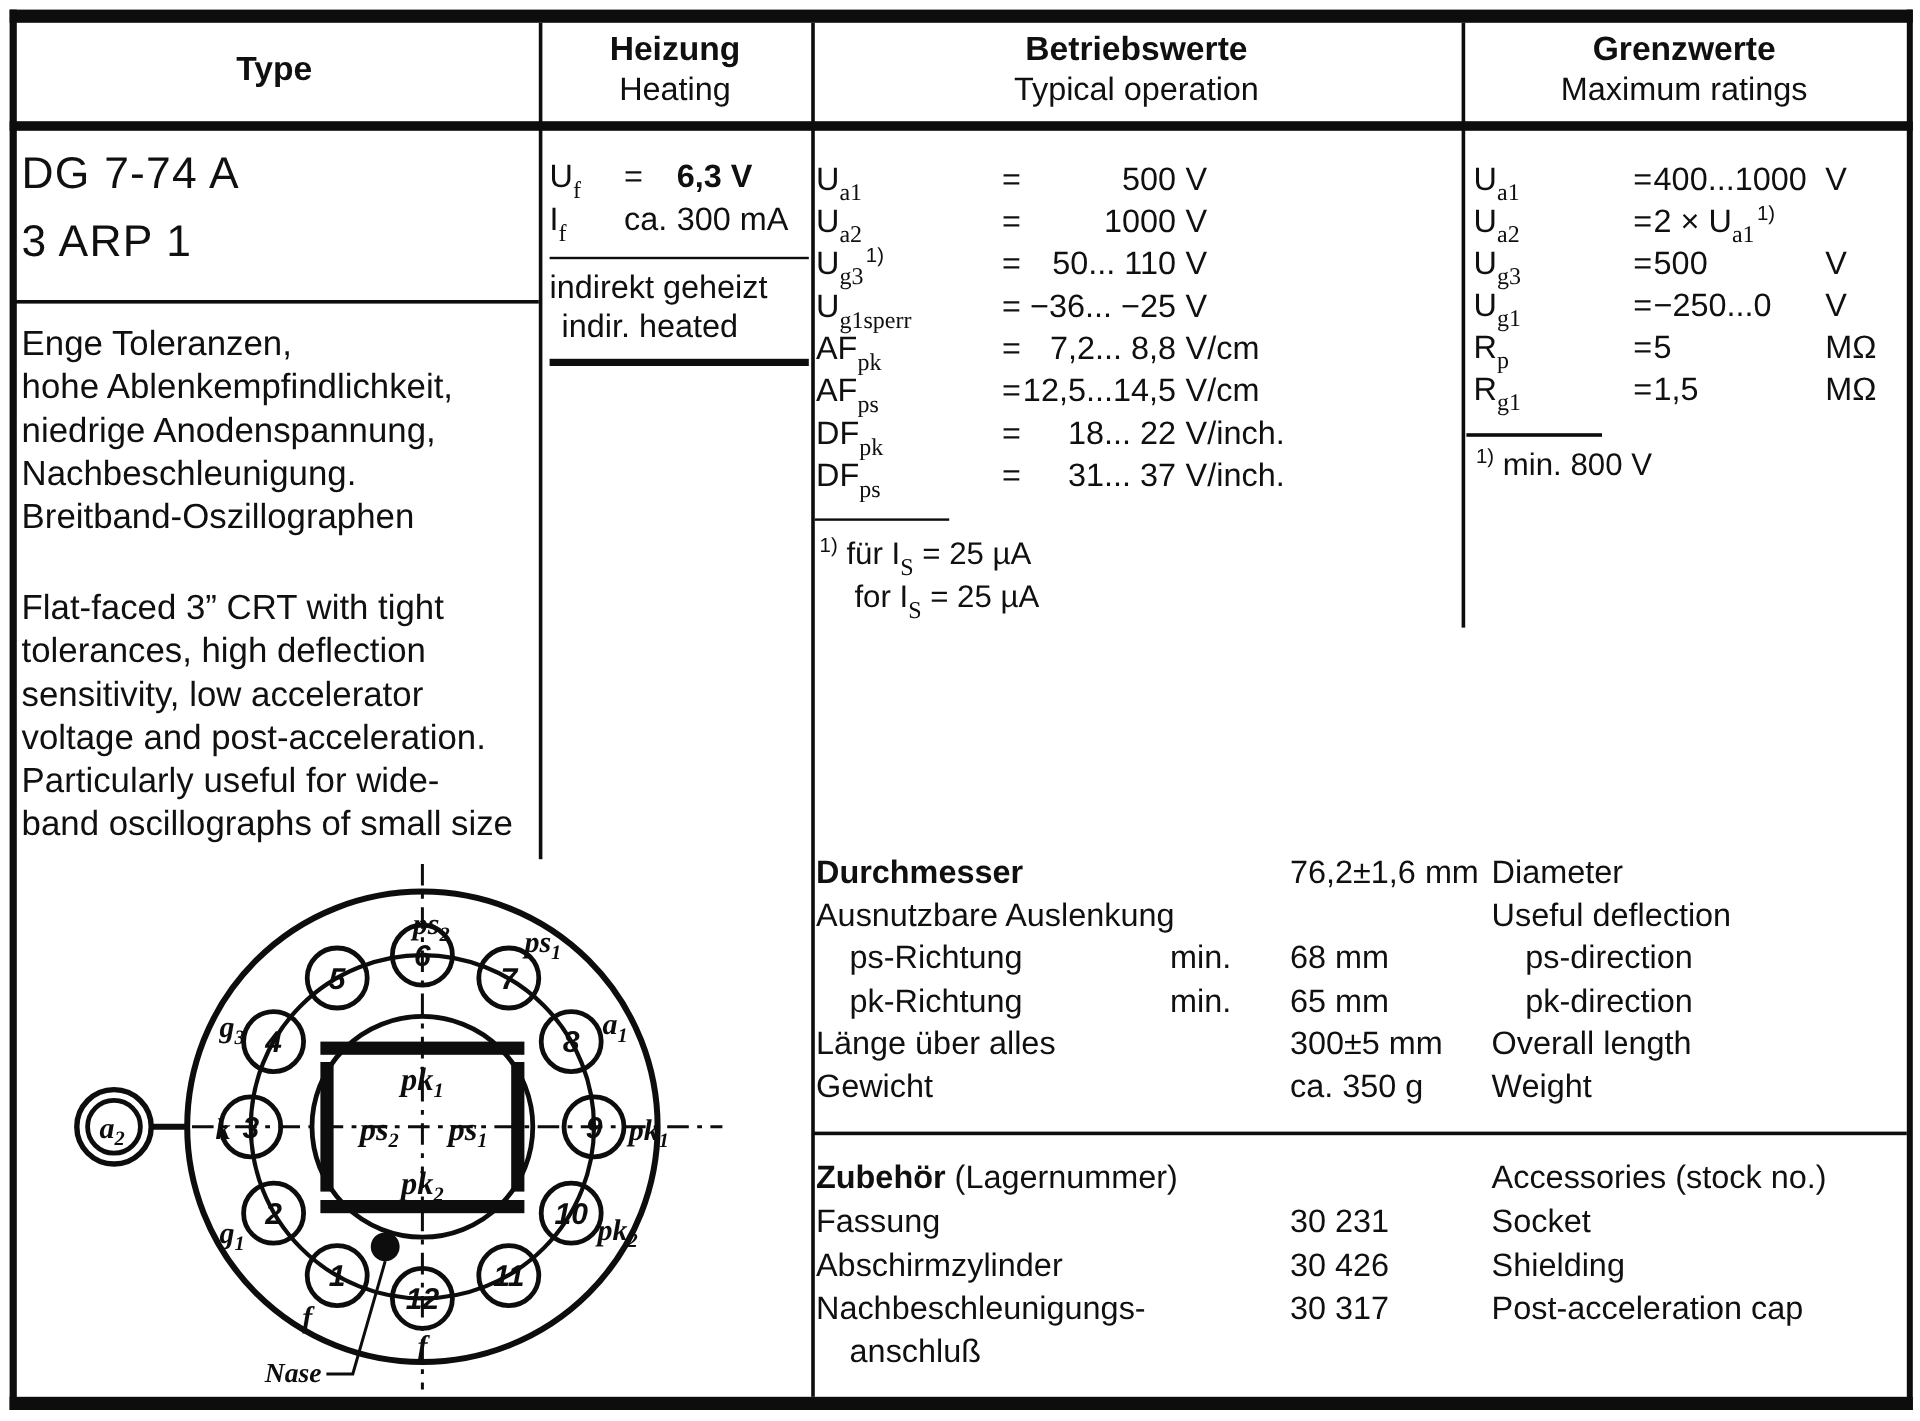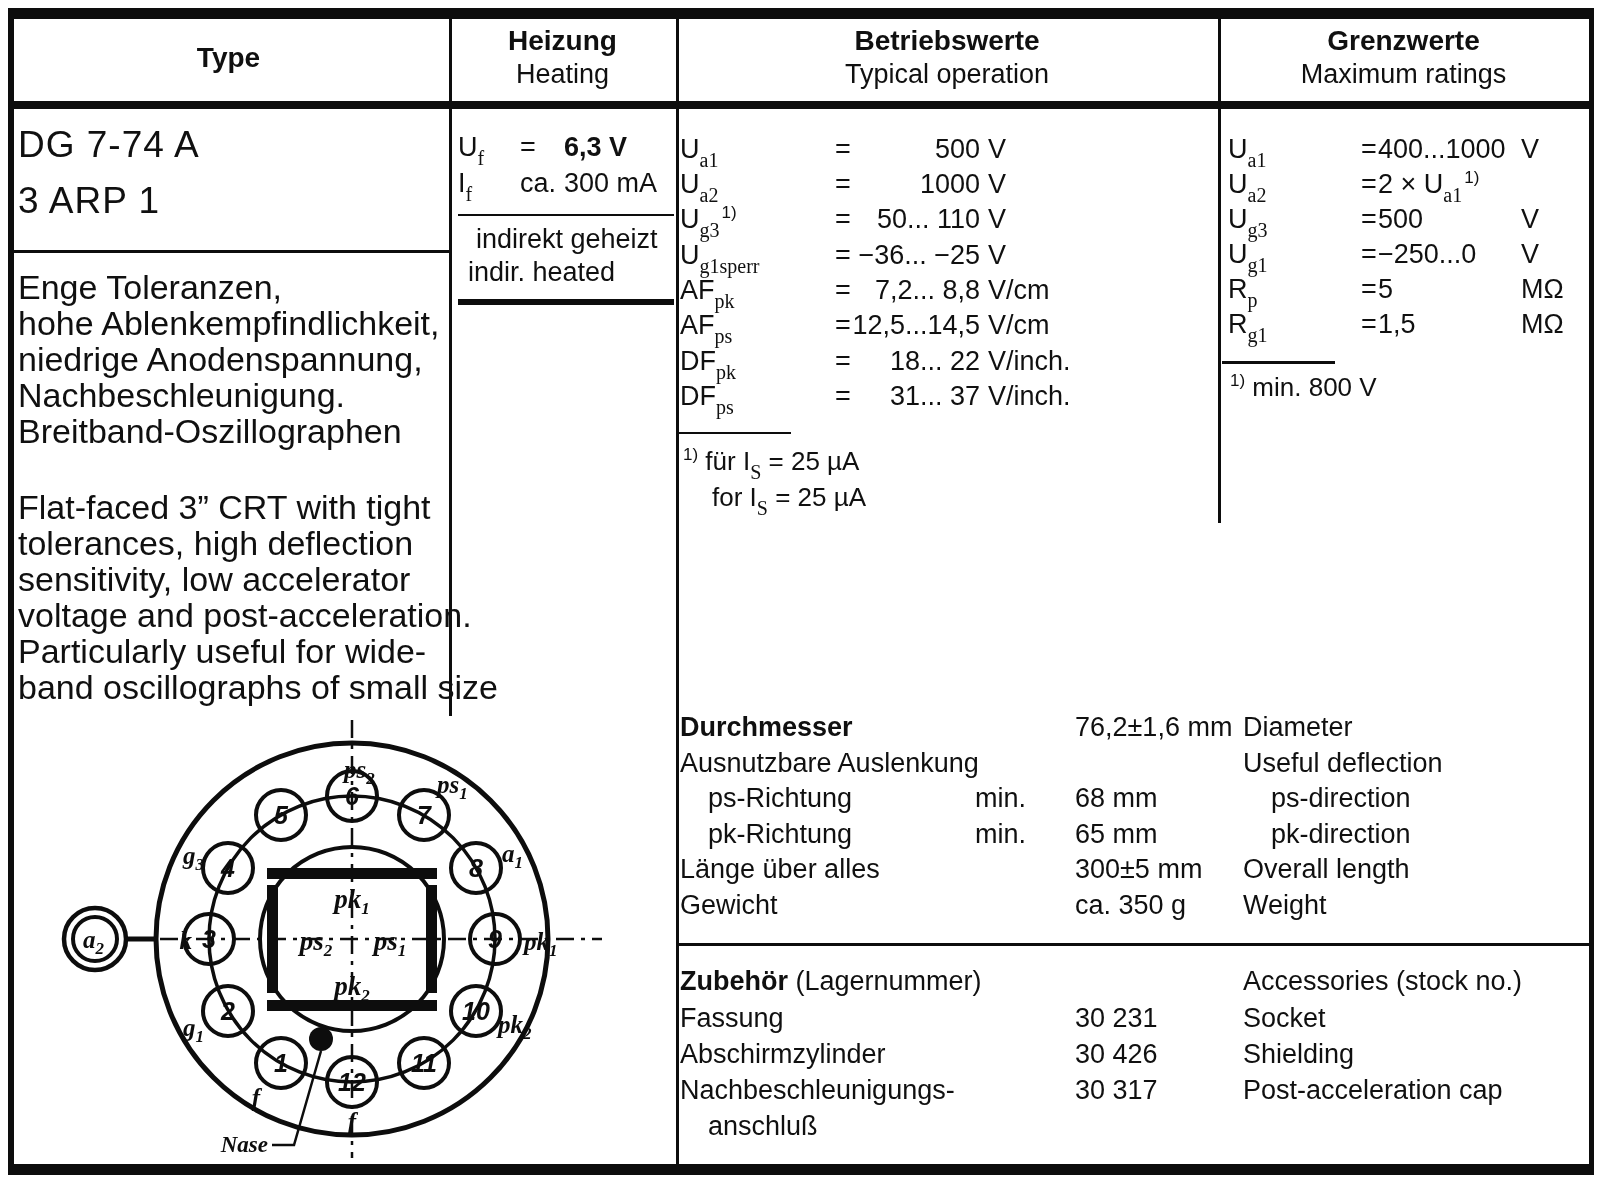--- a/index.html
+++ b/index.html
@@ -6,21 +6,21 @@
   .sheet{position:relative;width:1600px;height:1184px;background:#fff;overflow:hidden;
          font-family:"Liberation Sans",sans-serif;color:#101010;}
   .abs{position:absolute;}
   .line{position:absolute;background:#0d0d0d;}
   
   .hcell{position:absolute;text-align:center;line-height:1.22;}
   .h1{font-weight:bold;font-size:28px;}
   .h2{font-size:27px;}
   
   .tube-name{position:absolute;left:18px;font-weight:normal;font-size:37px;letter-spacing:1px;}
-  .para{position:absolute;left:18px;font-size:34px;line-height:35.9px;white-space:nowrap;}
+  .para{position:absolute;left:18px;font-size:29px;line-height:35.9px;white-space:nowrap;}
   
   .frow{position:absolute;font-size:27px;white-space:nowrap;}
   .sb{font-family:"Liberation Serif",serif;font-size:20px;position:relative;top:9px;}
   .sp{font-size:17px;position:relative;top:-10px;margin-left:2px;}
   .heat-row{position:absolute;left:458px;width:218px;}
   .heat-row .rel{position:absolute;left:62px;}
   .heat-row .val{position:absolute;left:106px;}
   .bold{font-weight:bold;}
   .op-row{position:absolute;left:680px;width:420px;height:36px;font-size:27px;white-space:nowrap;}
   .op-row .sym{position:absolute;left:0;}
@@ -105,21 +105,21 @@
   <div class="frow heat-row" style="top:132px">
     <span>U</span><span class="sb">f</span>
     <span class="rel">=</span>
     <span class="val bold">6,3 V</span>
   </div>
   <div class="frow heat-row" style="top:168px">
     <span>I</span><span class="sb">f</span>
     <span class="rel">ca.</span>
     <span class="val">300 mA</span>
   </div>
-  <div class="frow" style="left:476px;top:224px">indirekt geheizt</div>
+  <div class="frow" style="left:458px;top:224px">indirekt geheizt</div>
   <div class="frow" style="left:468px;top:257px">indir. heated</div>
 
   <div class="op-row" style="top:134px">
       <span class="sym"><span>U</span><span class="sb">a1</span><span class="sp"></span></span>
       <span class="eq">=</span>
       <span class="val">500</span>
       <span class="unit">V</span>
     </div>
   <div class="op-row" style="top:169px">
       <span class="sym"><span>U</span><span class="sb">a2</span><span class="sp"></span></span>

